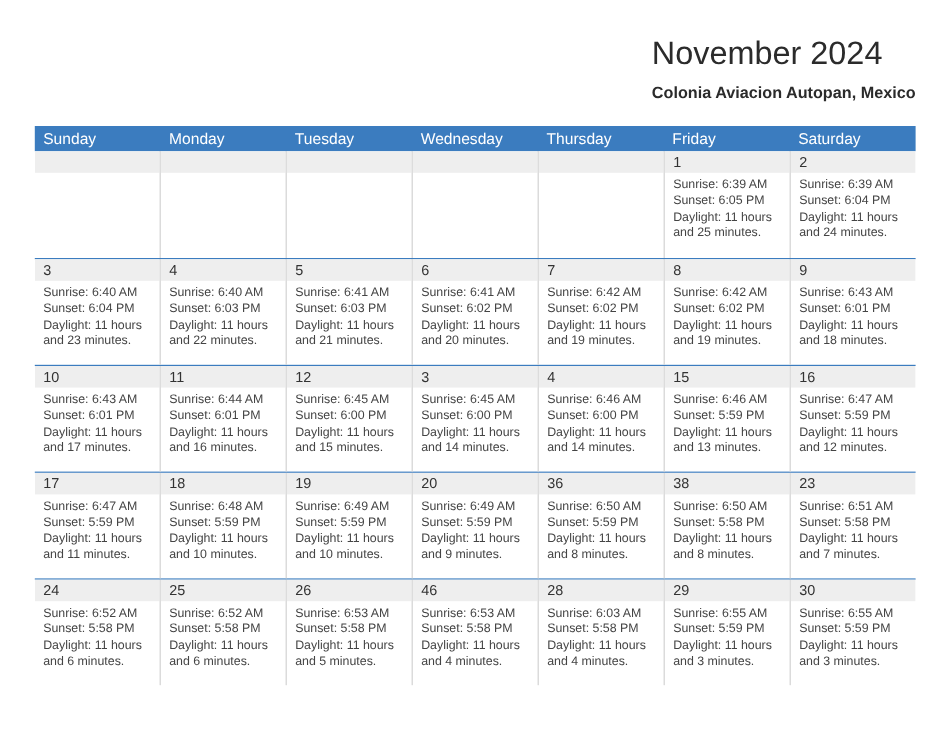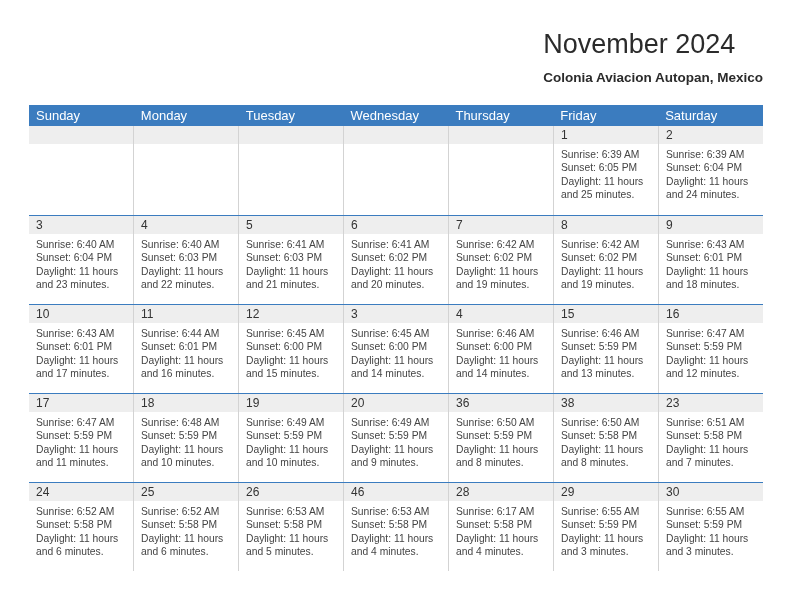--- a/index.html
+++ b/index.html
@@ -507,21 +507,21 @@
               <div class="day-line">Sunset: 5:58 PM</div>
               <div class="day-line">Daylight: 11 hours</div>
               <div class="day-line">and 4 minutes.</div>
             </div>
           </div>
           <div class="day-cell col4">
             <div class="daynum-band">
               <div class="daynum">28</div>
             </div>
             <div class="day-body">
-              <div class="day-line">Sunrise: 6:17 AM</div>
+              <div class="day-line">Sunrise: 6:03 AM</div>
               <div class="day-line">Sunset: 5:58 PM</div>
               <div class="day-line">Daylight: 11 hours</div>
               <div class="day-line">and 4 minutes.</div>
             </div>
           </div>
           <div class="day-cell col5">
             <div class="daynum-band">
               <div class="daynum">29</div>
             </div>
             <div class="day-body">

